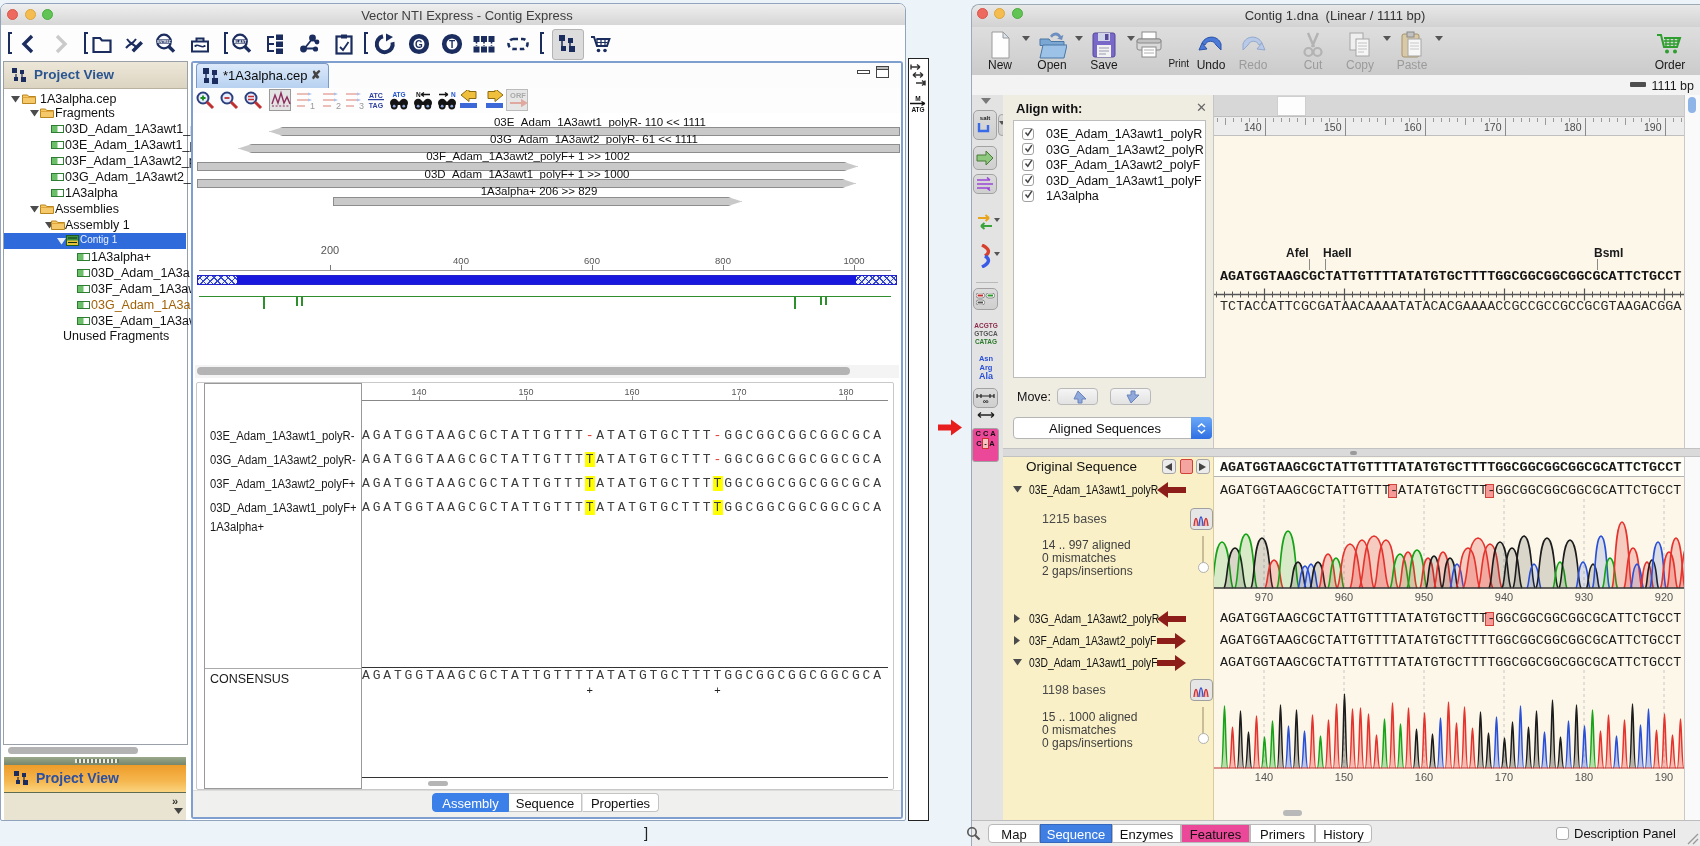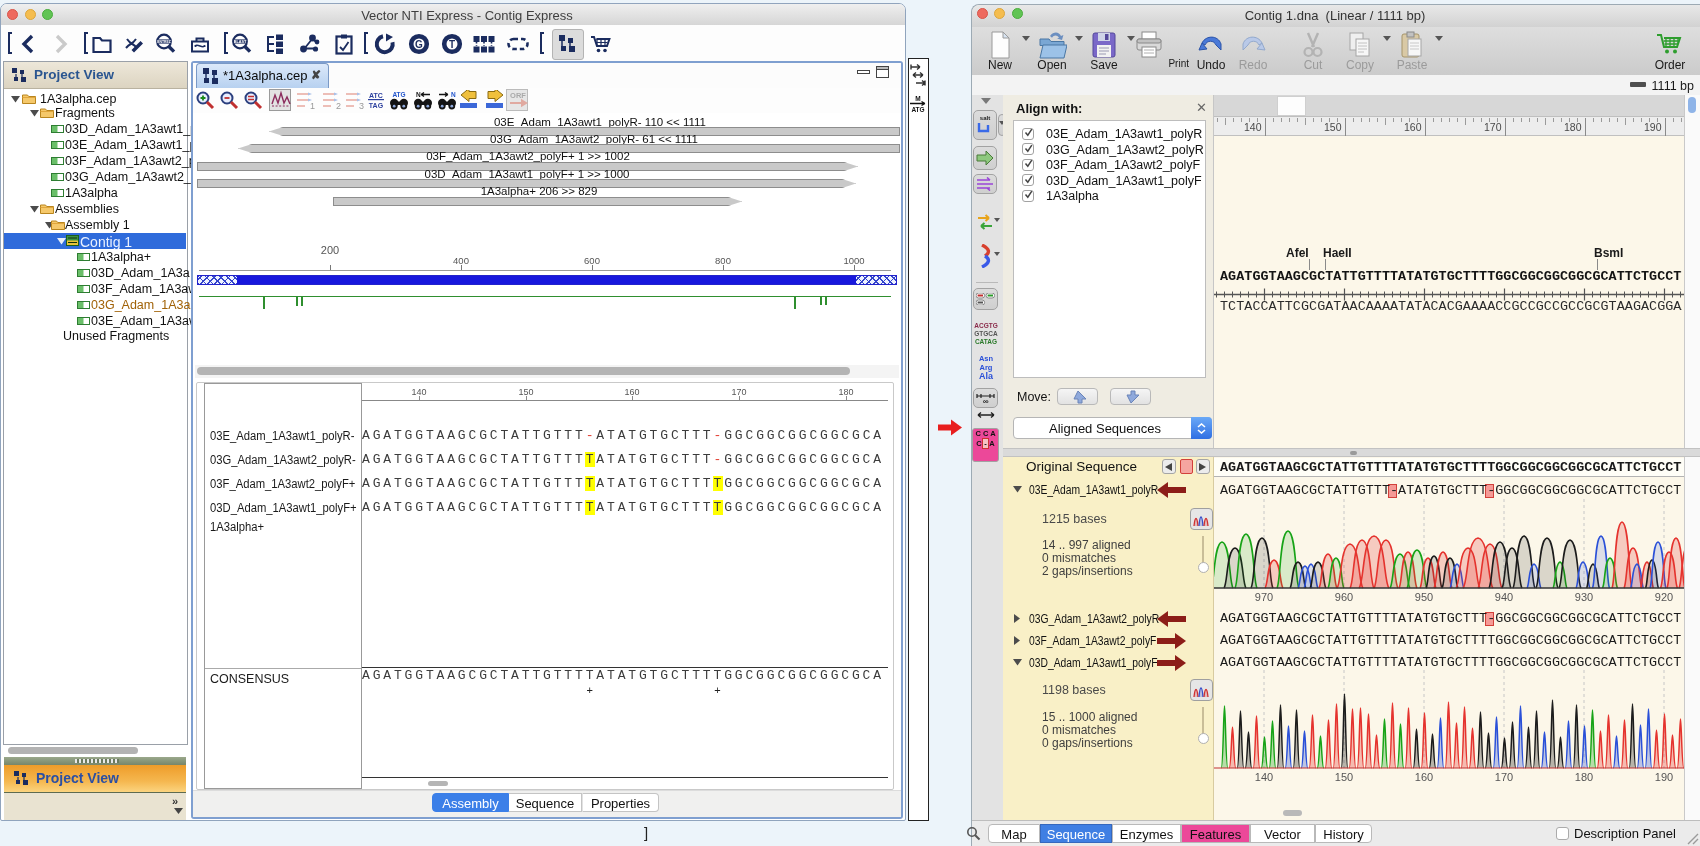--- a/index.html
+++ b/index.html
@@ -175,21 +175,21 @@
 <div class="abs" style="left:65px;top:218px;width:130px;height:14px;font-size:12.5px;color:#111111;overflow:hidden">Assembly 1</div>
 <div class="abs" style="left:4px;top:233px;width:182px;height:16px;background:#2f6bdb"></div>
 <svg class="abs" style="left:57px;top:237px" width="9" height="8">
     <path d="M0,1 L9,1 L4.5,7.5 z" fill="#e8eef8"></path>
   </svg>
 <svg class="abs" style="left:66px;top:235px" width="13" height="11" viewBox="0 0 13 11">
     <rect x="0.5" y="0.5" width="12" height="10" fill="#3d9140" stroke="#1b5e20"></rect>
     <rect x="1" y="5.5" width="11" height="4.5" fill="#e8c33a"></rect>
     <path d="M2,3 h9 M2,7.5 h9" stroke="#10320f" stroke-width="1"></path>
   </svg>
-<div class="abs" style="left:80px;top:234px;width:130px;height:18px;font-size:14px;color:#eaf1ff;overflow:hidden">Contig 1</div>
+<div class="abs" style="left:80px;top:234px;width:130px;height:18px;font-size:10px;color:#eaf1ff;overflow:hidden">Contig 1</div>
 <svg class="abs" style="left:77px;top:253px" width="13" height="8" viewBox="0 0 13 8">
     <rect x="0.5" y="0.5" width="12" height="7" fill="#ffffff" stroke="#2e7d32"></rect>
     <rect x="1" y="1" width="5.5" height="6" fill="#6abf69"></rect>
   </svg>
 <div class="abs" style="left:91px;top:250px;width:130px;height:14px;font-size:12.5px;color:#111111;overflow:hidden">1A3alpha+</div>
 <svg class="abs" style="left:77px;top:269px" width="13" height="8" viewBox="0 0 13 8">
     <rect x="0.5" y="0.5" width="12" height="7" fill="#ffffff" stroke="#2e7d32"></rect>
     <rect x="1" y="1" width="5.5" height="6" fill="#6abf69"></rect>
   </svg>
 <div class="abs" style="left:91px;top:266px;width:130px;height:14px;font-size:12.5px;color:#111111;overflow:hidden">03D_Adam_1A3a</div>
@@ -1062,18 +1062,18 @@
 <div class="abs" style="left:1283px;top:810px;width:19px;height:6px;background:#b9b9b9;border-radius:3px"></div>
 <div class="abs" style="left:972px;top:820px;width:728px;height:26px;background:#ebebeb;border-top:1px solid #bdbdbd"></div>
 <svg class="abs" style="left:966px;top:826px" width="15" height="15" viewBox="0 0 15 15">
     <circle cx="6" cy="6" r="4.2" stroke="#555" stroke-width="1.6" fill="none"></circle>
     <path d="M9.2,9.2 L13.5,13.5" stroke="#555" stroke-width="2"></path>
   </svg>
 <div class="abs" style="left:988px;top:824px;width:52px;height:19px;background:#fff;border:1px solid #b9b9b9;color:#111;border-radius:4px 0 0 4px;font-size:13px;text-align:center;line-height:19px;box-sizing:border-box">Map</div>
 <div class="abs" style="left:1040px;top:824px;width:72px;height:19px;background:#3f7fe3;border:1px solid #3568bd;color:#fff;font-size:13px;text-align:center;line-height:19px;box-sizing:border-box">Sequence</div>
 <div class="abs" style="left:1112px;top:824px;width:69px;height:19px;background:#fff;border:1px solid #b9b9b9;color:#111;font-size:13px;text-align:center;line-height:19px;box-sizing:border-box">Enzymes</div>
 <div class="abs" style="left:1181px;top:824px;width:69px;height:19px;background:#ec4899;border:1px solid #b9b9b9;color:#111;font-size:13px;text-align:center;line-height:19px;box-sizing:border-box">Features</div>
-<div class="abs" style="left:1250px;top:824px;width:65px;height:19px;background:#fff;border:1px solid #b9b9b9;color:#111;font-size:13px;text-align:center;line-height:19px;box-sizing:border-box">Vector</div>
+<div class="abs" style="left:1250px;top:824px;width:65px;height:19px;background:#fff;border:1px solid #b9b9b9;color:#111;font-size:13px;text-align:center;line-height:19px;box-sizing:border-box">Primers</div>
 <div class="abs" style="left:1315px;top:824px;width:57px;height:19px;background:#fff;border:1px solid #b9b9b9;color:#111;border-radius:0 4px 4px 0;font-size:13px;text-align:center;line-height:19px;box-sizing:border-box">History</div>
 <div class="abs" style="left:1556px;top:827px;width:13px;height:13px;background:#fff;border:1px solid #ababab;border-radius:3px;box-sizing:border-box"></div>
 <div class="abs" style="left:1574px;top:826px;width:130px;font-size:13px;color:#111">Description Panel</div>
 <svg class="abs" style="left:1686px;top:832px" width="13" height="13">
     <path d="M12,2 L2,12 M12,7 L7,12" stroke="#9a9a9a" stroke-width="1.4"></path>
   </svg>
 </body></html>

